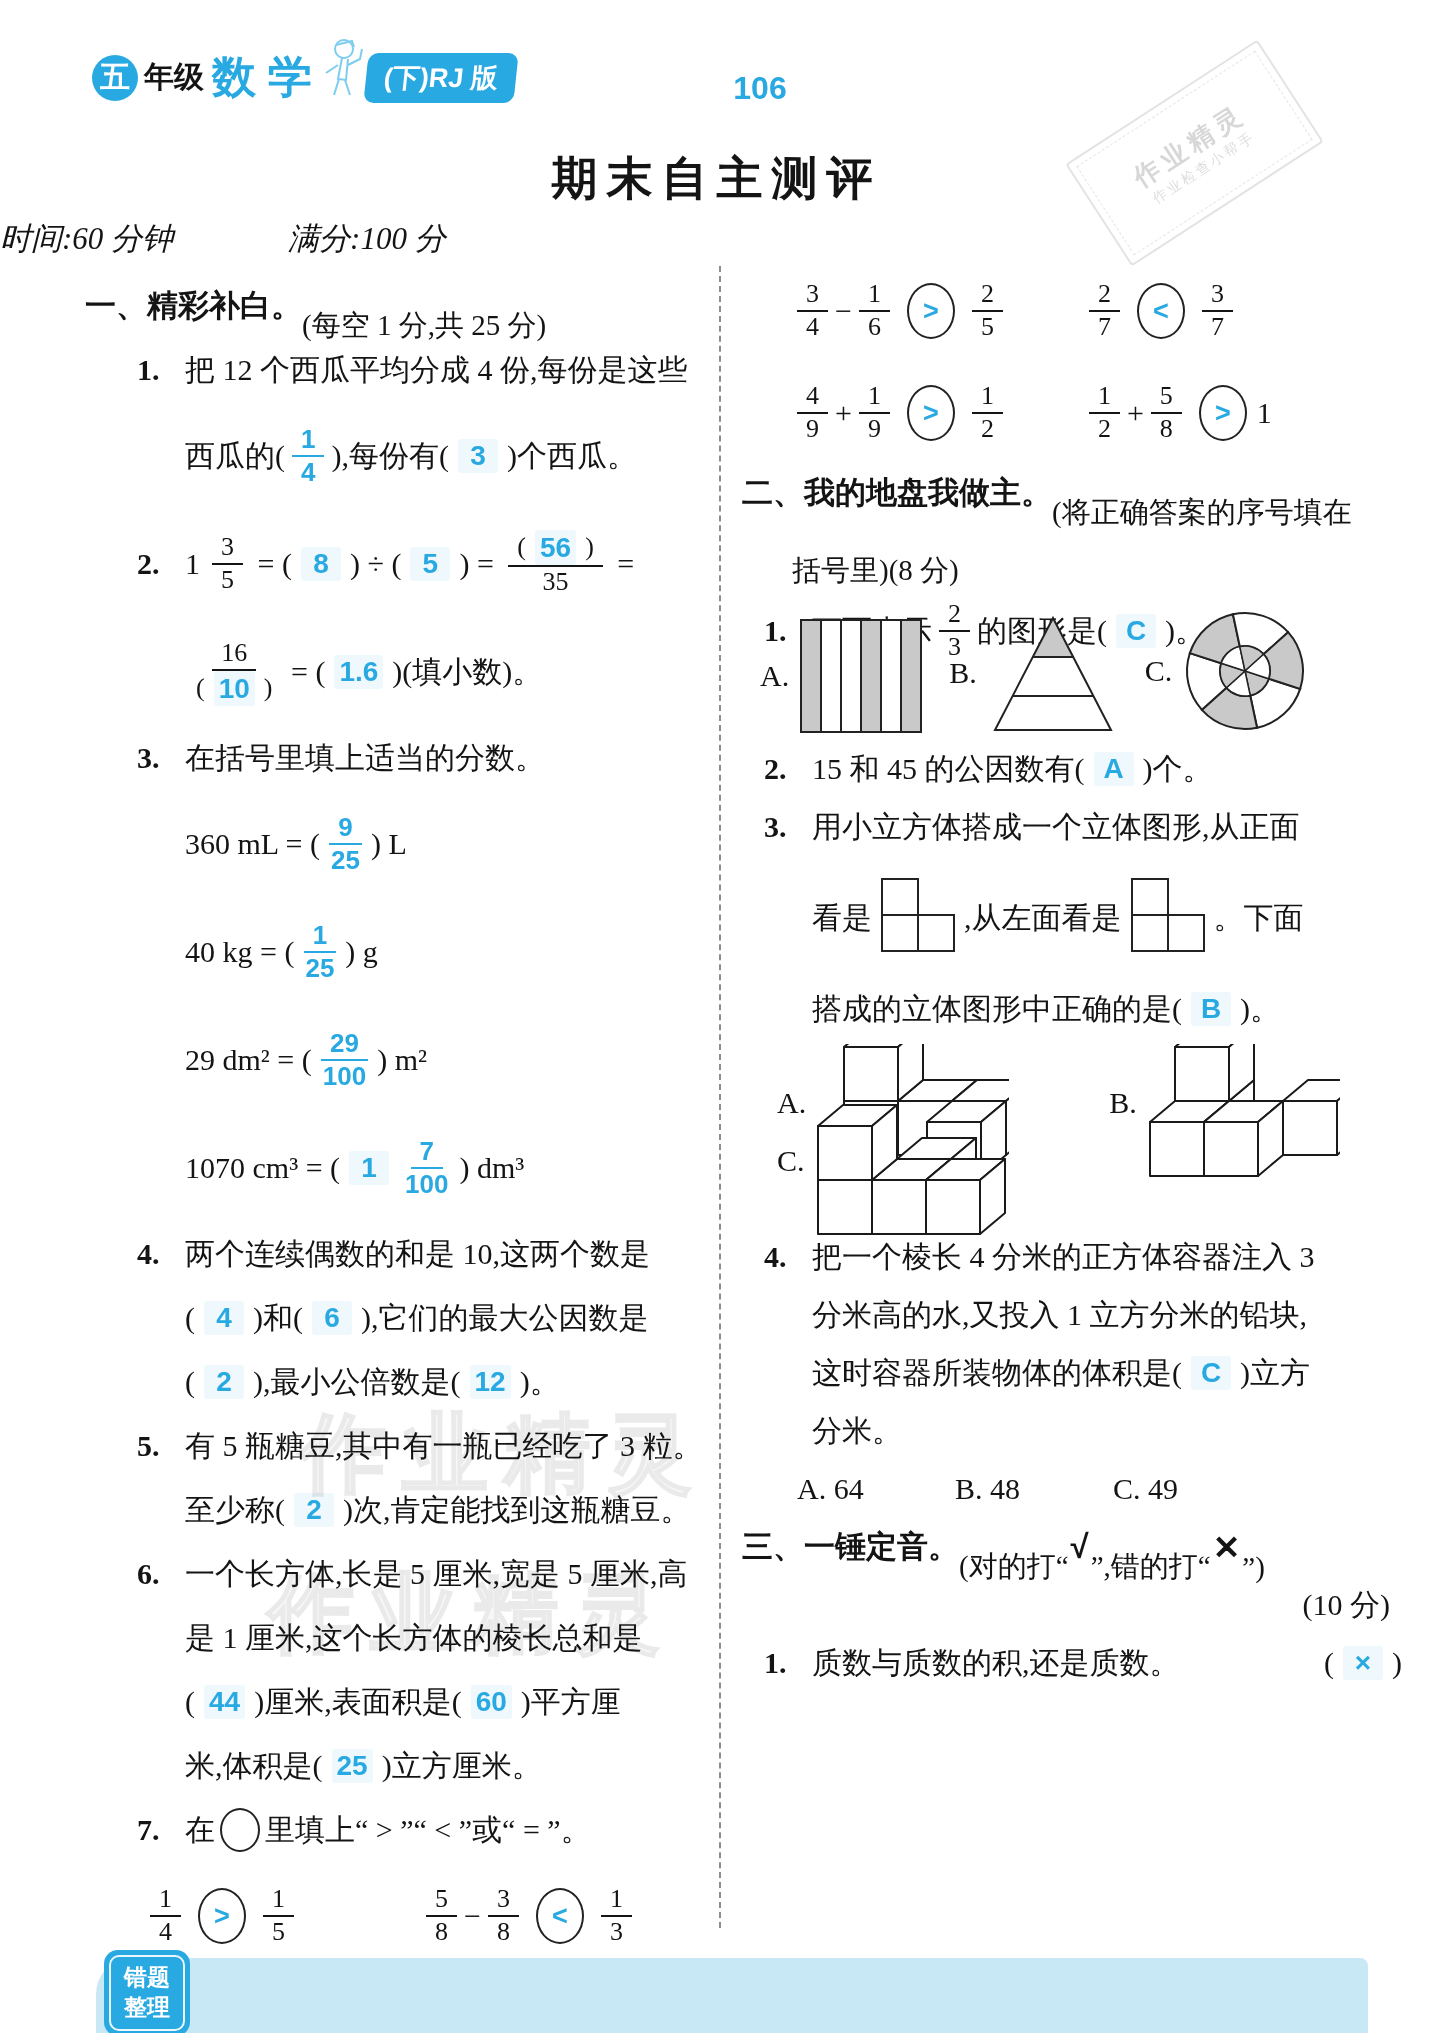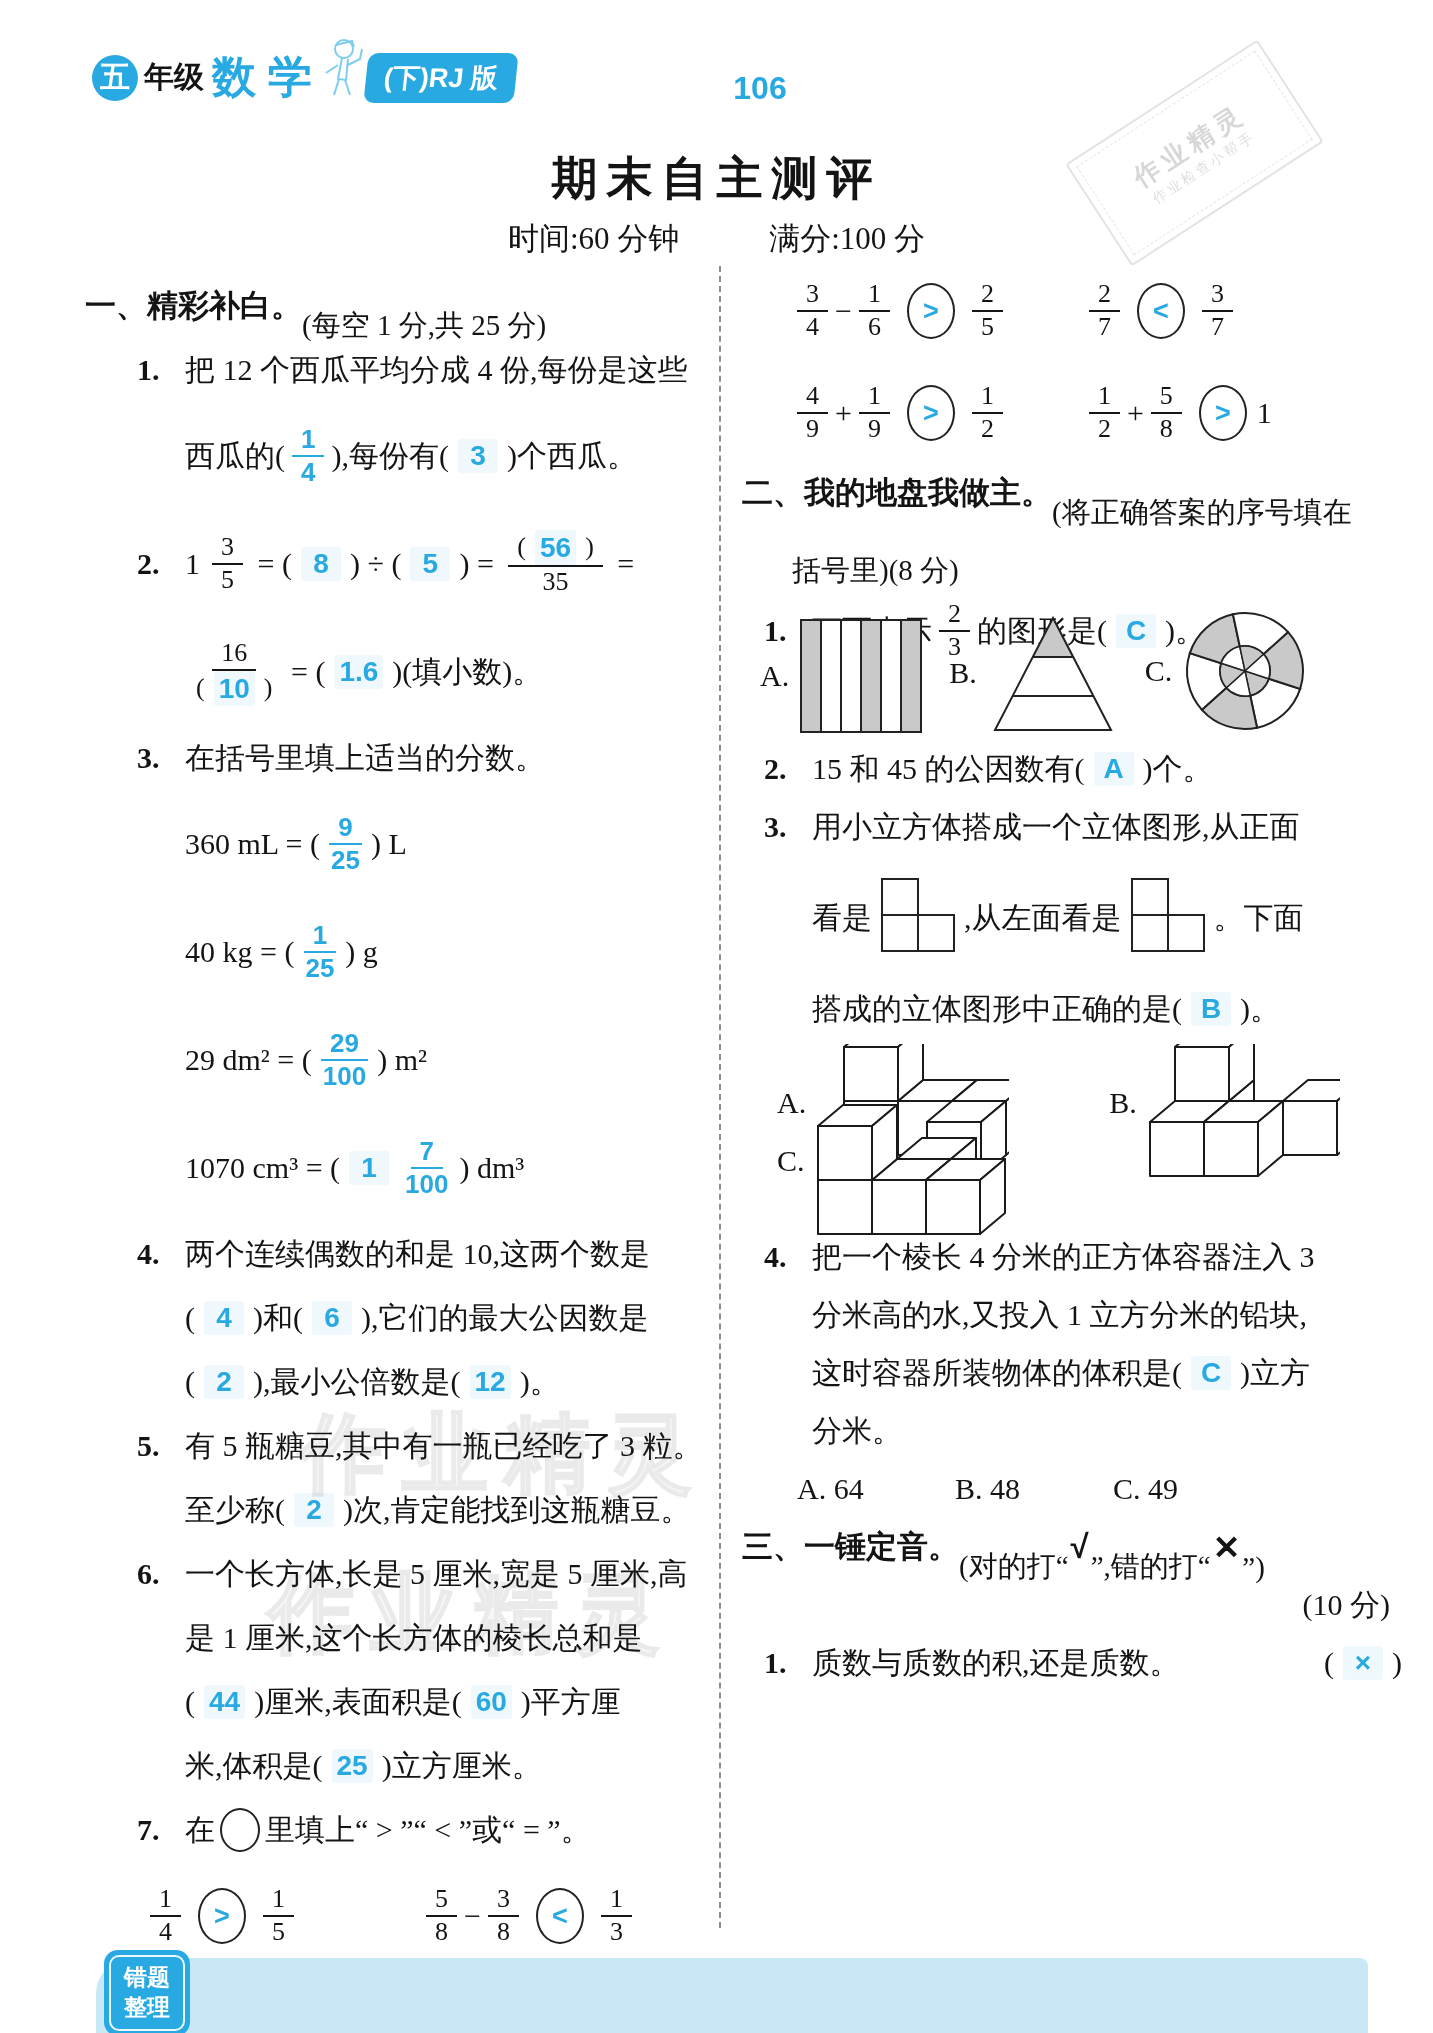--- a/index.html
+++ b/index.html
@@ -22,22 +22,22 @@
     font-family:"Liberation Sans",sans-serif;font-weight:bold;font-size:32px;}
   .stamp{position:absolute;left:1080px;top:92px;width:225px;height:118px;transform:rotate(-33deg);
     border:2px solid #e3e3e3;border-radius:4px;display:flex;flex-direction:column;align-items:center;
     justify-content:center;color:#d7d7d7;}
   .stamp .in{position:absolute;inset:6px;border:1px dashed #e6e6e6;}
   .stamp .s1{font-family:"Liberation Sans",sans-serif;font-weight:bold;font-size:26px;letter-spacing:6px;}
   .stamp .s2{font-size:14px;letter-spacing:3px;color:#dedede;}
 
   .title{position:absolute;left:0;top:148px;width:100%;text-align:center;
     font-weight:bold;font-size:46px;letter-spacing:9px;}
-  .meta{position:absolute;left:0;top:218px;width:100%;display:flex;justify-content:center;
-    gap:90px;font-size:31px;}
+  .meta{position:absolute;left:0;top:218px;width:100%;display:flex;
+    gap:115px;font-size:31px;font-style:italic;}
 
   .divider{position:absolute;left:719px;top:266px;height:1662px;border-left:2px dashed #8d8d8d;}
 
   
   .wm{position:absolute;font-family:"Liberation Sans",sans-serif;font-weight:bold;font-size:86px;
     letter-spacing:16px;color:#f7f7f7;-webkit-text-stroke:2px #eaeaea;pointer-events:none;white-space:nowrap;}
 
   
   .colL{position:absolute;left:85px;top:280px;width:648px;}
   .colR{position:absolute;left:742px;top:266px;width:660px;}

